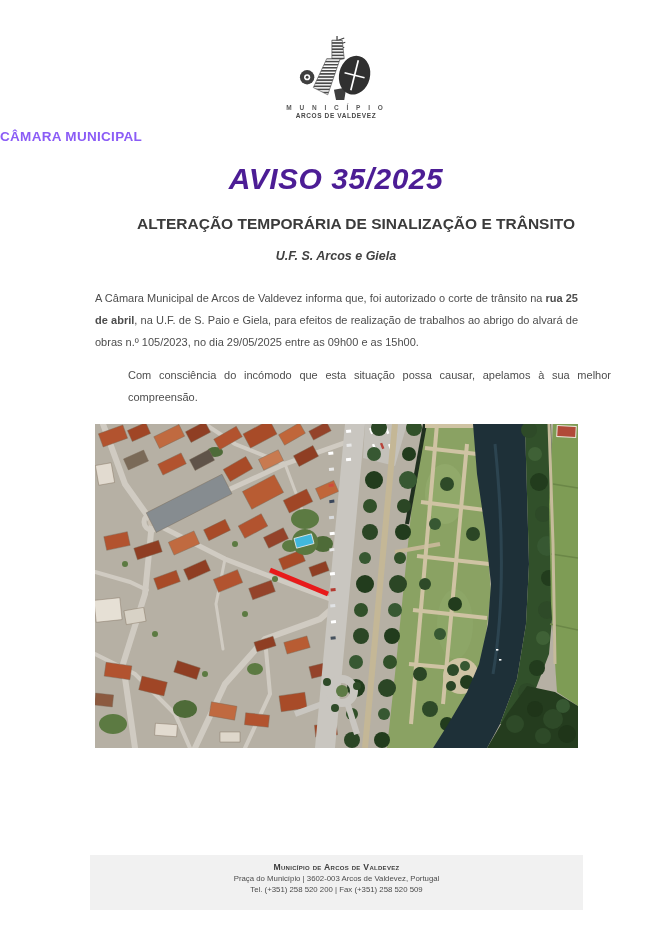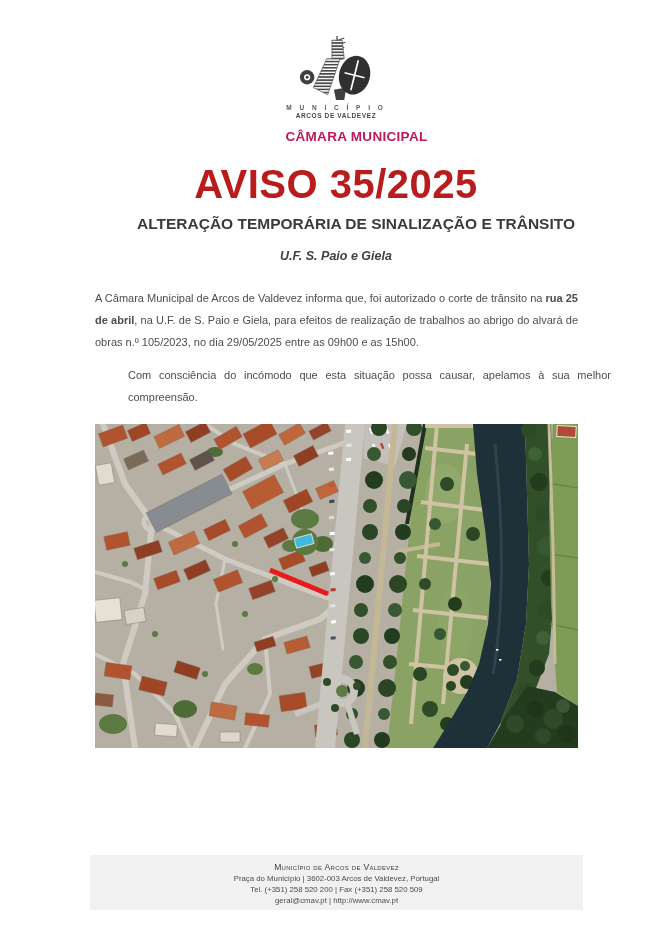--- a/index.html
+++ b/index.html
@@ -2,37 +2,37 @@
 <html><head>
 <meta charset="utf-8">
 <style>
   html,body{margin:0;padding:0;background:#ffffff;}
   .page{position:relative;width:672px;height:948px;background:#ffffff;overflow:hidden;
         font-family:"Liberation Sans",sans-serif;}
   .logo{position:absolute;top:36px;left:0;right:0;text-align:center;}
   .logo svg{display:block;margin:0 auto;}
   .logo-l1{font-size:6.5px;letter-spacing:3px;color:#5a5a5a;margin-top:2px;font-weight:bold;}
   .logo-l2{font-size:6.5px;font-weight:bold;letter-spacing:.6px;color:#474747;margin-top:1px;}
-  .org{position:absolute;top:129px;left:0;right:0;text-align:center;
-       font-size:13.5px;font-weight:bold;color:#be185d;letter-spacing:.3px;padding-left:41px;}
+  .org{position:absolute;top:129px;left:0;right:0;text-align:left;
+       font-size:13.5px;font-weight:bold;color:#8b5cf6;letter-spacing:.3px;}
   .title{position:absolute;top:162px;left:0;right:0;margin:0;text-align:center;
-         font-size:40px;font-weight:bold;color:#b91c1c;letter-spacing:.5px;}
+         font-size:30px;font-weight:bold;color:#4c1d95;letter-spacing:.5px;font-style:italic;}
   .subtitle{position:absolute;top:215px;left:6px;right:0;margin:0;text-align:center;
             font-size:15.5px;font-weight:bold;color:#3b3b3b;padding-left:34px;}
   .location{position:absolute;top:249px;left:0;right:0;margin:0;text-align:center;
             font-size:12.5px;font-weight:bold;font-style:italic;color:#414141;}
   .bodytext{position:absolute;left:95px;width:483px;margin:0;font-size:11px;
             line-height:22px;color:#4d4d4d;text-align:justify;}
   #para1{top:287px;}
   #para2{top:364px;margin-left:33px;}
   .map{position:absolute;left:95px;top:424px;width:483px;height:324px;margin:0;}
   .map svg{display:block;}
   .footer{position:absolute;left:90px;top:855px;width:493px;height:55px;background:#f1f1f1;
           text-align:center;box-sizing:border-box;padding-top:6px;}
-  .f1{font-size:8.6px;font-weight:normal;font-variant:small-caps;color:#3d3d3d;line-height:12px;letter-spacing:.3px;}
+  .f1{font-size:8.6px;font-weight:bold;font-variant:small-caps;color:#3d3d3d;line-height:12px;letter-spacing:.3px;}
   .f2{font-size:7.8px;color:#4c4c4c;line-height:11px;}
 </style>
 </head>
 <body>
 
 <div class="page">
 
   <div class="logo">
     <svg width="88" height="66" viewBox="0 0 84 64">
       <defs>
@@ -60,21 +60,21 @@
         <line x1="50" y1="38" x2="70" y2="38" stroke="#ffffff" stroke-width="1.6"></line>
       </g>
     </svg>
     <div class="logo-l1">M U N I C Í P I O</div>
     <div class="logo-l2">ARCOS DE VALDEVEZ</div>
   </div>
 
   <div class="org">CÂMARA MUNICIPAL</div>
   <h1 class="title">AVISO 35/2025</h1>
   <h2 class="subtitle">ALTERAÇÃO TEMPORÁRIA DE SINALIZAÇÃO E TRÂNSITO</h2>
-  <h3 class="location">U.F. S. Paio e Giela</h3>
+  <h3 class="location">U.F. S. Arcos e Giela</h3>
 
   <p class="bodytext" id="para1"><span>A Câmara Municipal de Arcos de Valdevez informa que, foi autorizado o corte de trânsito na </span><strong>rua 25 de abril</strong><span>, na U.F. de S. Paio e Giela, para efeitos de realização de trabalhos ao abrigo do alvará de obras n.º 105/2023, no dia 29/05/2025 entre as 09h00 e as 15h00.</span></p>
 
   <p class="bodytext" id="para2">Com consciência do incómodo que esta situação possa causar, apelamos à sua melhor compreensão.</p>
 
   <figure class="map">
     <svg width="483" height="324" viewBox="0 0 483 324" role="img">
 
       <rect width="483" height="324" fill="#b6b0a4"></rect>
 
@@ -308,16 +308,15 @@
       <circle cx="240" cy="284" r="4" fill="#2e4a28"></circle>
 
       <line x1="175" y1="146" x2="233" y2="170" stroke-width="5" stroke="#e81a1a"></line>
     </svg>
   </figure>
 
   <footer class="footer">
     <div class="f1">Município de Arcos de Valdevez</div>
     <div class="f2">Praça do Município | 3602-003  Arcos de Valdevez, Portugal</div>
     <div class="f2">Tel. (+351) 258 520 200 | Fax (+351) 258 520 509</div>
-    <div class="f2">geral@cmav.pt | http://www.cmav.pt</div>
   </footer>
 
 </div>
 
 </body></html>

